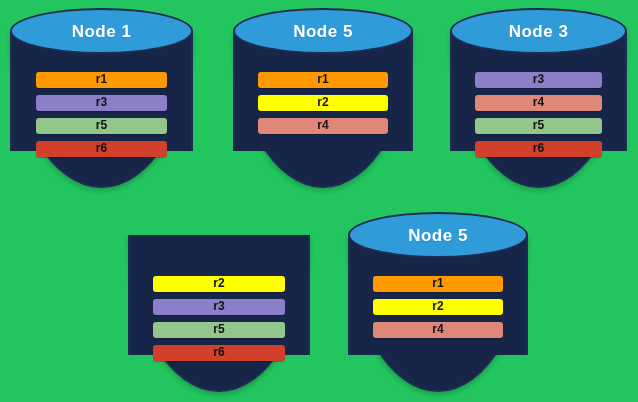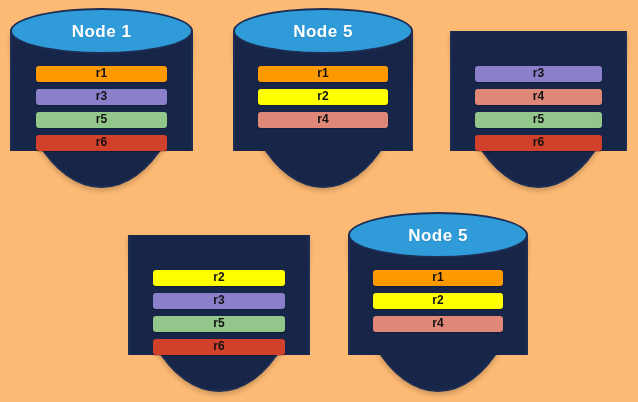--- a/index.html
+++ b/index.html
@@ -70,20 +70,21 @@
 
   
   .replica-stack {
     position: absolute;
     left: 0;
     right: 0;
     display: flex;
     flex-direction: column;
     align-items: center;
     gap: 7px;
+    margin-top: 6px;
   }
   .replica-bar {
     width: 72%;
     height: 16px;
     border-radius: 3px;
     display: flex;
     align-items: center;
     justify-content: center;
     box-sizing: border-box;
     box-shadow: 0 1px 1px rgba(0,0,0,0.25);
@@ -93,21 +94,21 @@
     font-weight: bold;
     color: #111111;
     line-height: 1;
     position: relative;
     top: -1px;
   }
 </style>
 </head>
 <body>
 
-<div id="diagram" style="background: #fdba74;">
+<div id="diagram" style="background: #22c55e;">
     <div class="node" style="left: 10px; top: 8px; width: 183px; height: 180px;">
       <div class="cyl-bottom-cap" style="top: 23px; height: 157px; background: rgb(23, 37, 72); border-color: rgb(29, 45, 84);"></div>
       <div class="cyl-body" style="top: 23px; height: 120px; background: rgb(23, 37, 72); border-top: none; border-right-color: rgb(29, 45, 84); border-bottom: none; border-left-color: rgb(29, 45, 84);"></div>
       <div class="cyl-top-cap" style="height: 46px; background: rgb(47, 155, 216); border-color: rgb(29, 45, 84);">
         <span class="node-title">Node  1</span>
       </div>
       <div class="replica-stack" style="top: 58px;">
         <div class="replica-bar" style="background: rgb(255, 153, 0);">
           <span class="replica-label">r1</span>
         </div>
@@ -136,20 +137,23 @@
           <span class="replica-label">r2</span>
         </div>
         <div class="replica-bar" style="background: rgb(224, 136, 120);">
           <span class="replica-label">r4</span>
         </div>
       </div>
     </div>
     <div class="node" style="left: 450px; top: 8px; width: 177px; height: 180px;">
       <div class="cyl-bottom-cap" style="top: 23px; height: 157px; background: rgb(23, 37, 72); border-color: rgb(29, 45, 84);"></div>
       <div class="cyl-body" style="top: 23px; height: 120px; background: rgb(23, 37, 72); border-top: none; border-right-color: rgb(29, 45, 84); border-bottom: none; border-left-color: rgb(29, 45, 84);"></div>
+      <div class="cyl-top-cap" style="height: 46px; background: rgb(47, 155, 216); border-color: rgb(29, 45, 84);">
+        <span class="node-title">Node  3</span>
+      </div>
       <div class="replica-stack" style="top: 58px;">
         <div class="replica-bar" style="background: rgb(139, 127, 201);">
           <span class="replica-label">r3</span>
         </div>
         <div class="replica-bar" style="background: rgb(224, 136, 120);">
           <span class="replica-label">r4</span>
         </div>
         <div class="replica-bar" style="background: rgb(147, 198, 138);">
           <span class="replica-label">r5</span>
         </div>

